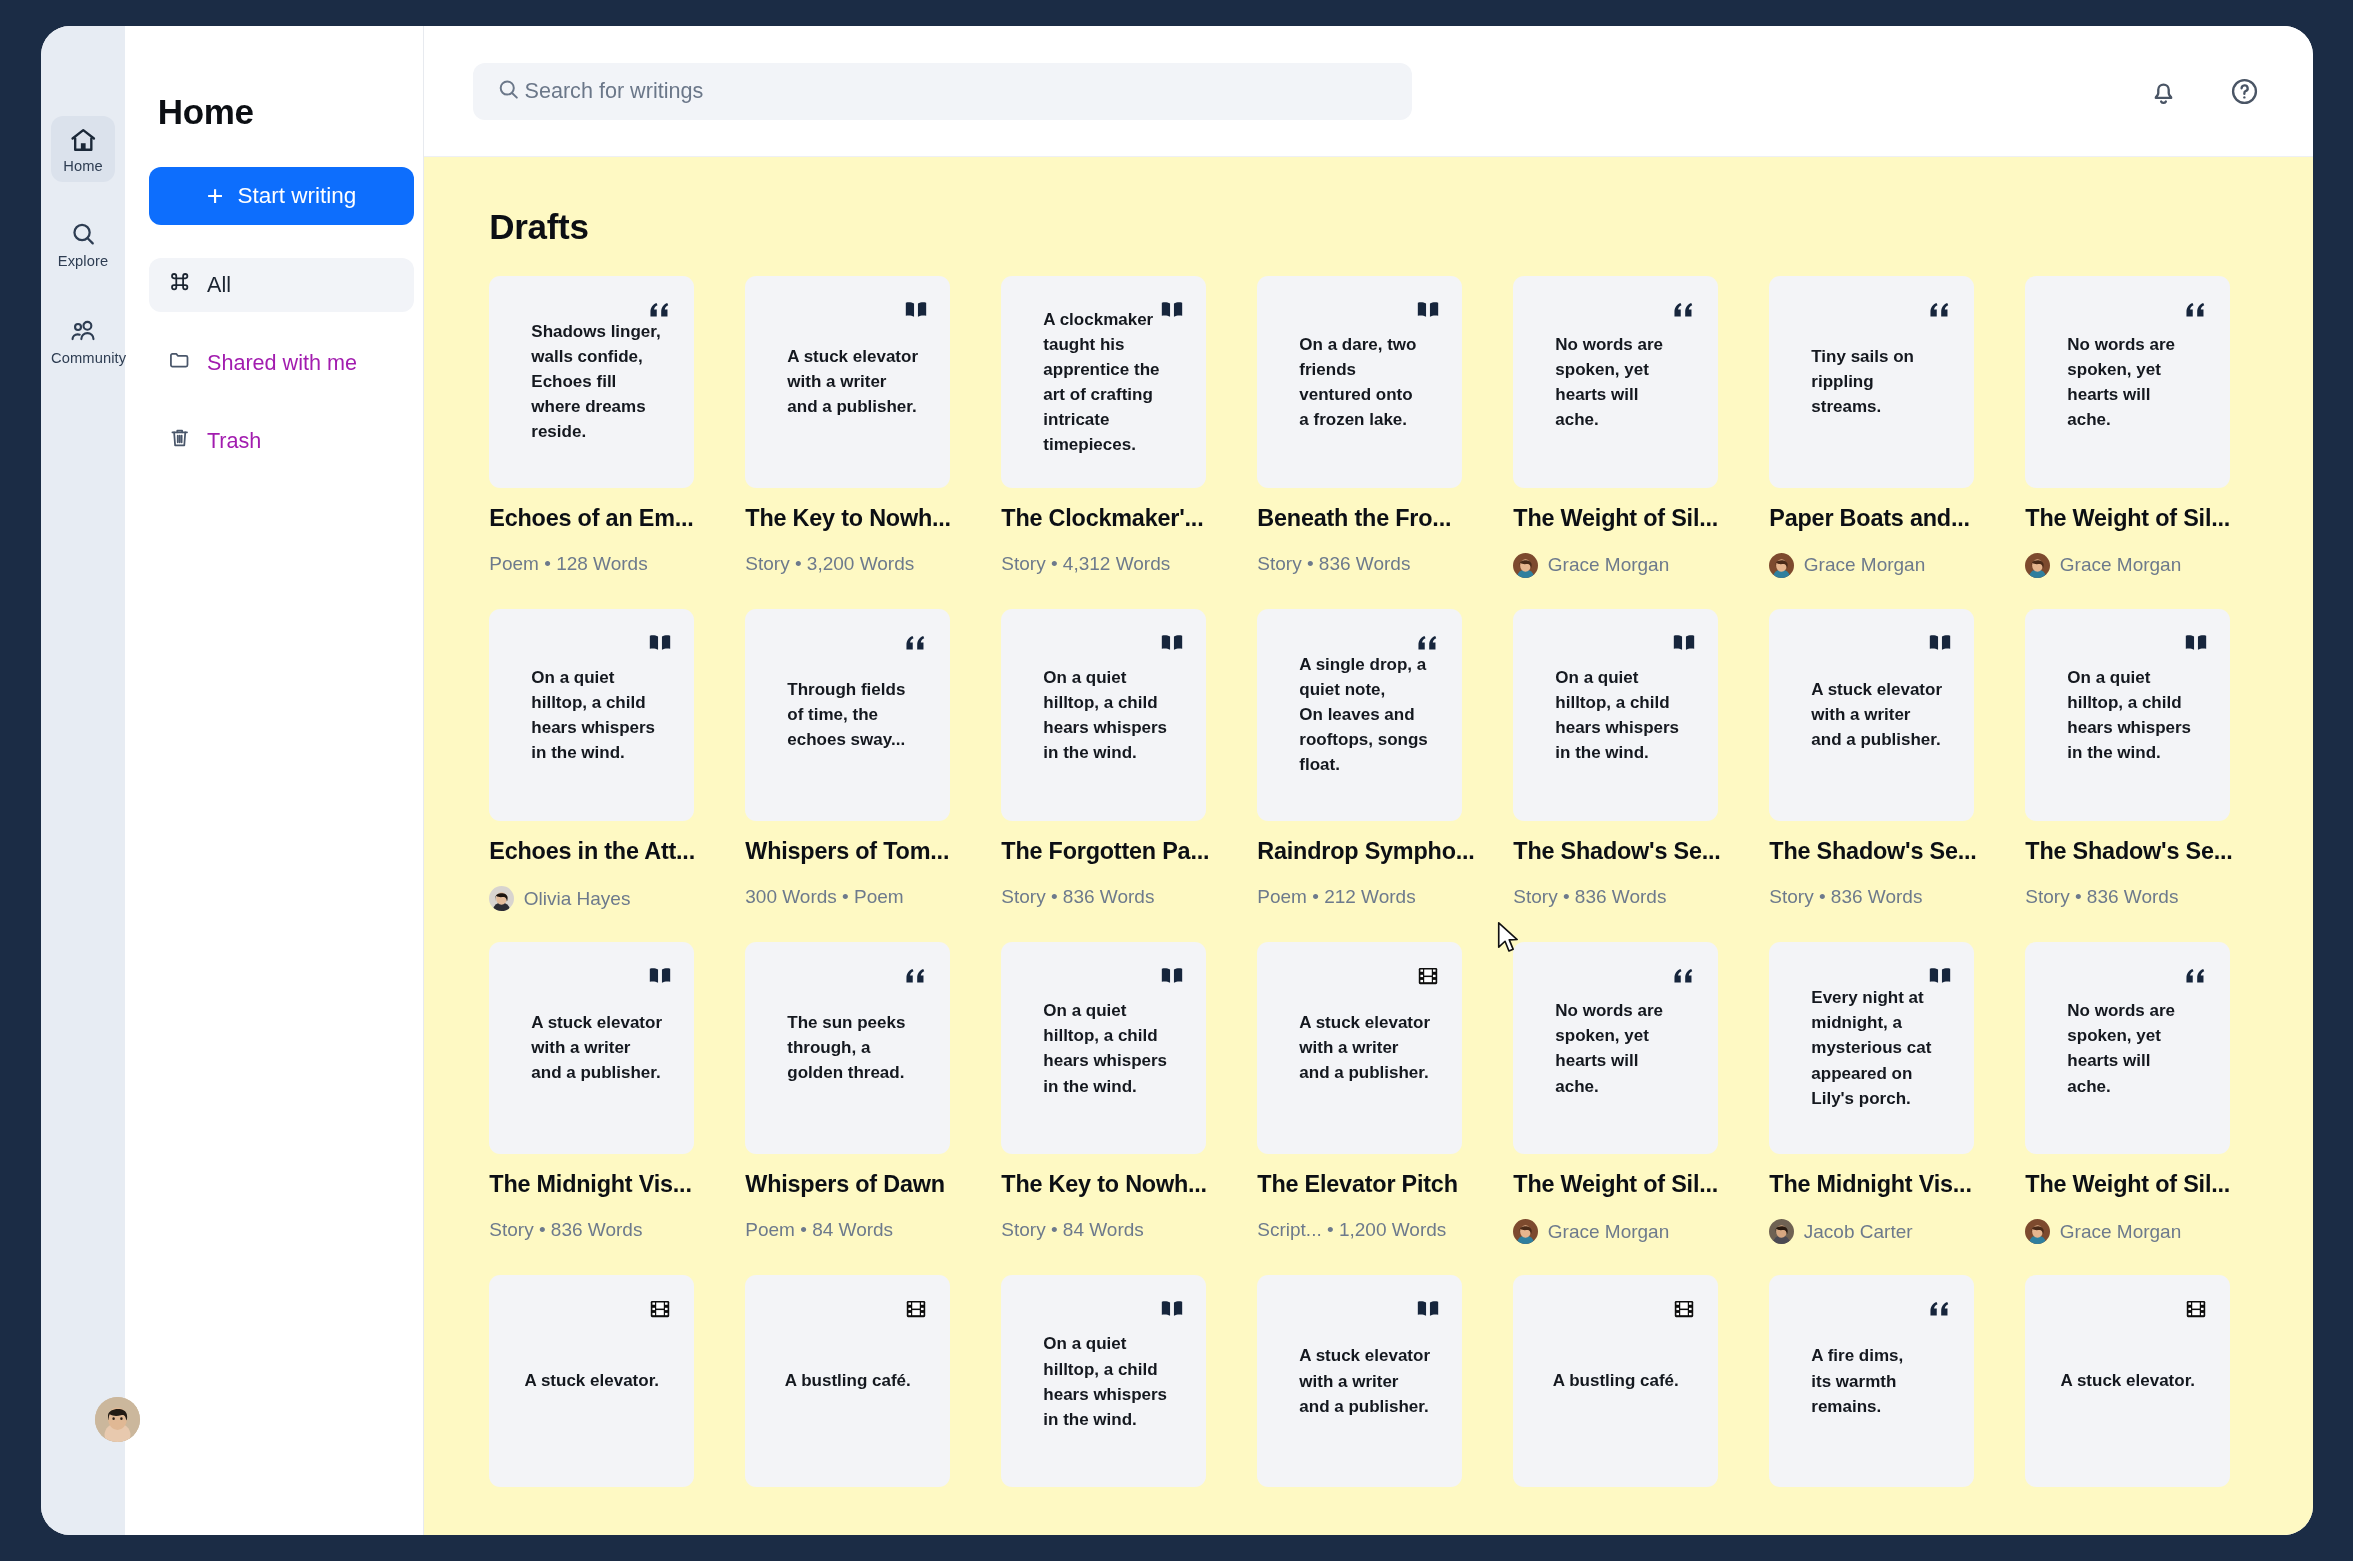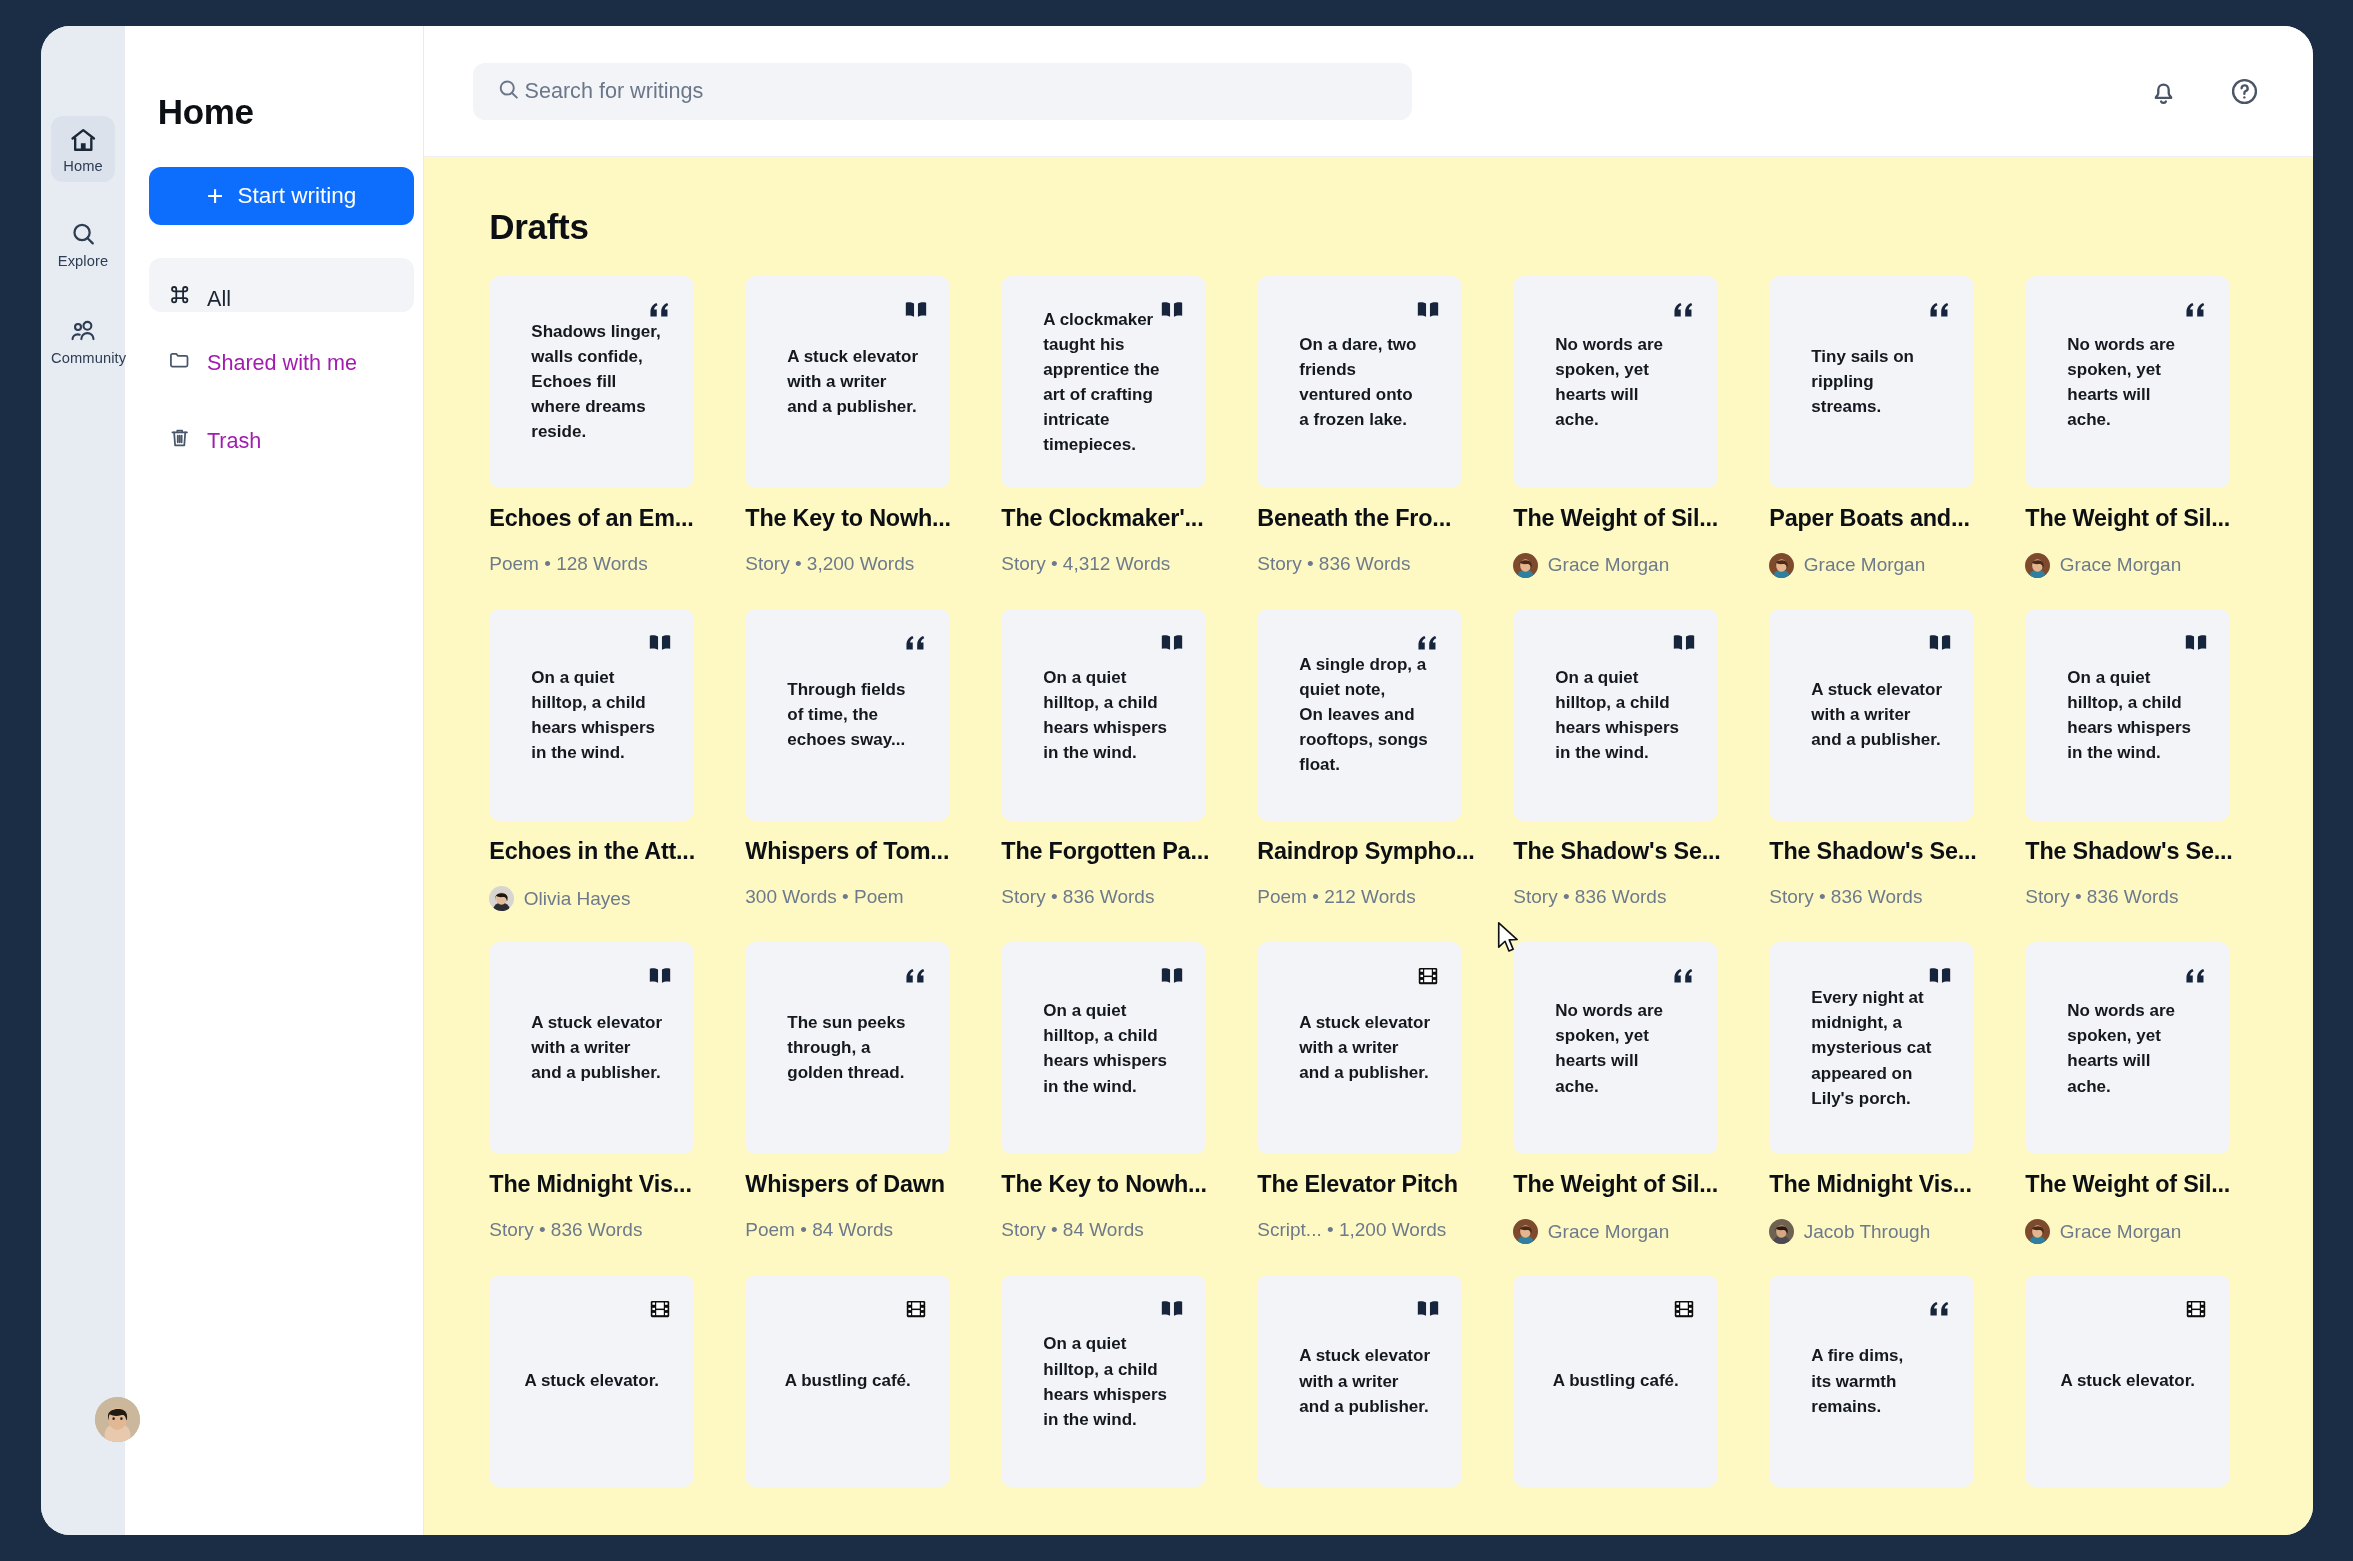--- a/index.html
+++ b/index.html
@@ -94,21 +94,21 @@
   .nav-item {
     width: 265px; height: 54px;
     display: flex; align-items: center;
     gap: 15.6px;
     padding-left: 19px;
     border-radius: 12px;
     font-size: 21.6px;
     color: #a21caf;
     cursor: pointer;
   }
-  .nav-item.active { background: #f2f4f8; color: #1b2431; align-items: flex-end; }
+  .nav-item.active { background: #f2f4f8; color: #1b2431; }
   #nav-all { margin-top: 33px; }
   #nav-shared { margin-top: 24px; }
   #nav-trash { margin-top: 24px; }
   .nav-item svg { width: 23.4px; height: 23.4px; flex: 0 0 23.4px; }
 
   
   #main { flex: 1 1 auto; display: flex; flex-direction: column; min-width: 0; }
   #topbar {
     height: 131px;
     flex: 0 0 131px;
@@ -709,21 +709,21 @@
             <div class="card-title">The Midnight Vis...</div>
             <div class="card-meta">
               <span class="avatar">
                 <svg viewBox="0 0 29 29">
                   <rect width="29" height="29" fill="#6f6253"></rect>
                   <ellipse cx="14.5" cy="27" rx="9.5" ry="8" fill="#4b4a52"></ellipse>
                   <ellipse cx="14.5" cy="14.5" rx="6.2" ry="7.2" fill="#d6a781"></ellipse>
                   <path d="M7.6 13c0-6 13.8-6.6 14 .4.1 3-.8 4.6-.8 4.6-.6-4.3-2.2-5.4-4-5.2-3 .3-6.2.5-8.4-1.4 0 0-.9 2.6-.6 5.9 0 0-.3-2-.2-4.3z" fill="#27190f"></path>
                 </svg>
               </span>
-              <span>Jacob Through</span>
+              <span>Jacob Carter</span>
             </div>
           </div>
           <div class="card">
             <div class="card-thumb">
               <span class="card-type-icon">
                 <svg viewBox="0 0 24 24" fill="#16253c">
                   <path d="M3.2 13.7c0-4 2.3-7 5.6-8.1l.9 2c-1.9.9-3 2.3-3.2 3.9h2.5v6.6H3.2zM13.1 13.7c0-4 2.3-7 5.6-8.1l.9 2c-1.9.9-3 2.3-3.2 3.9h2.5v6.6h-5.8z"></path>
                 </svg>
               </span>
               <div class="card-excerpt">No words are

